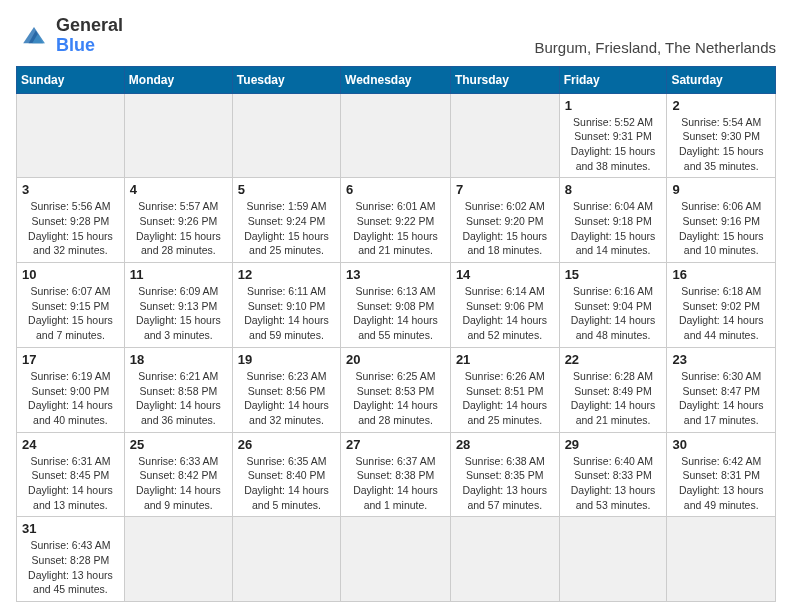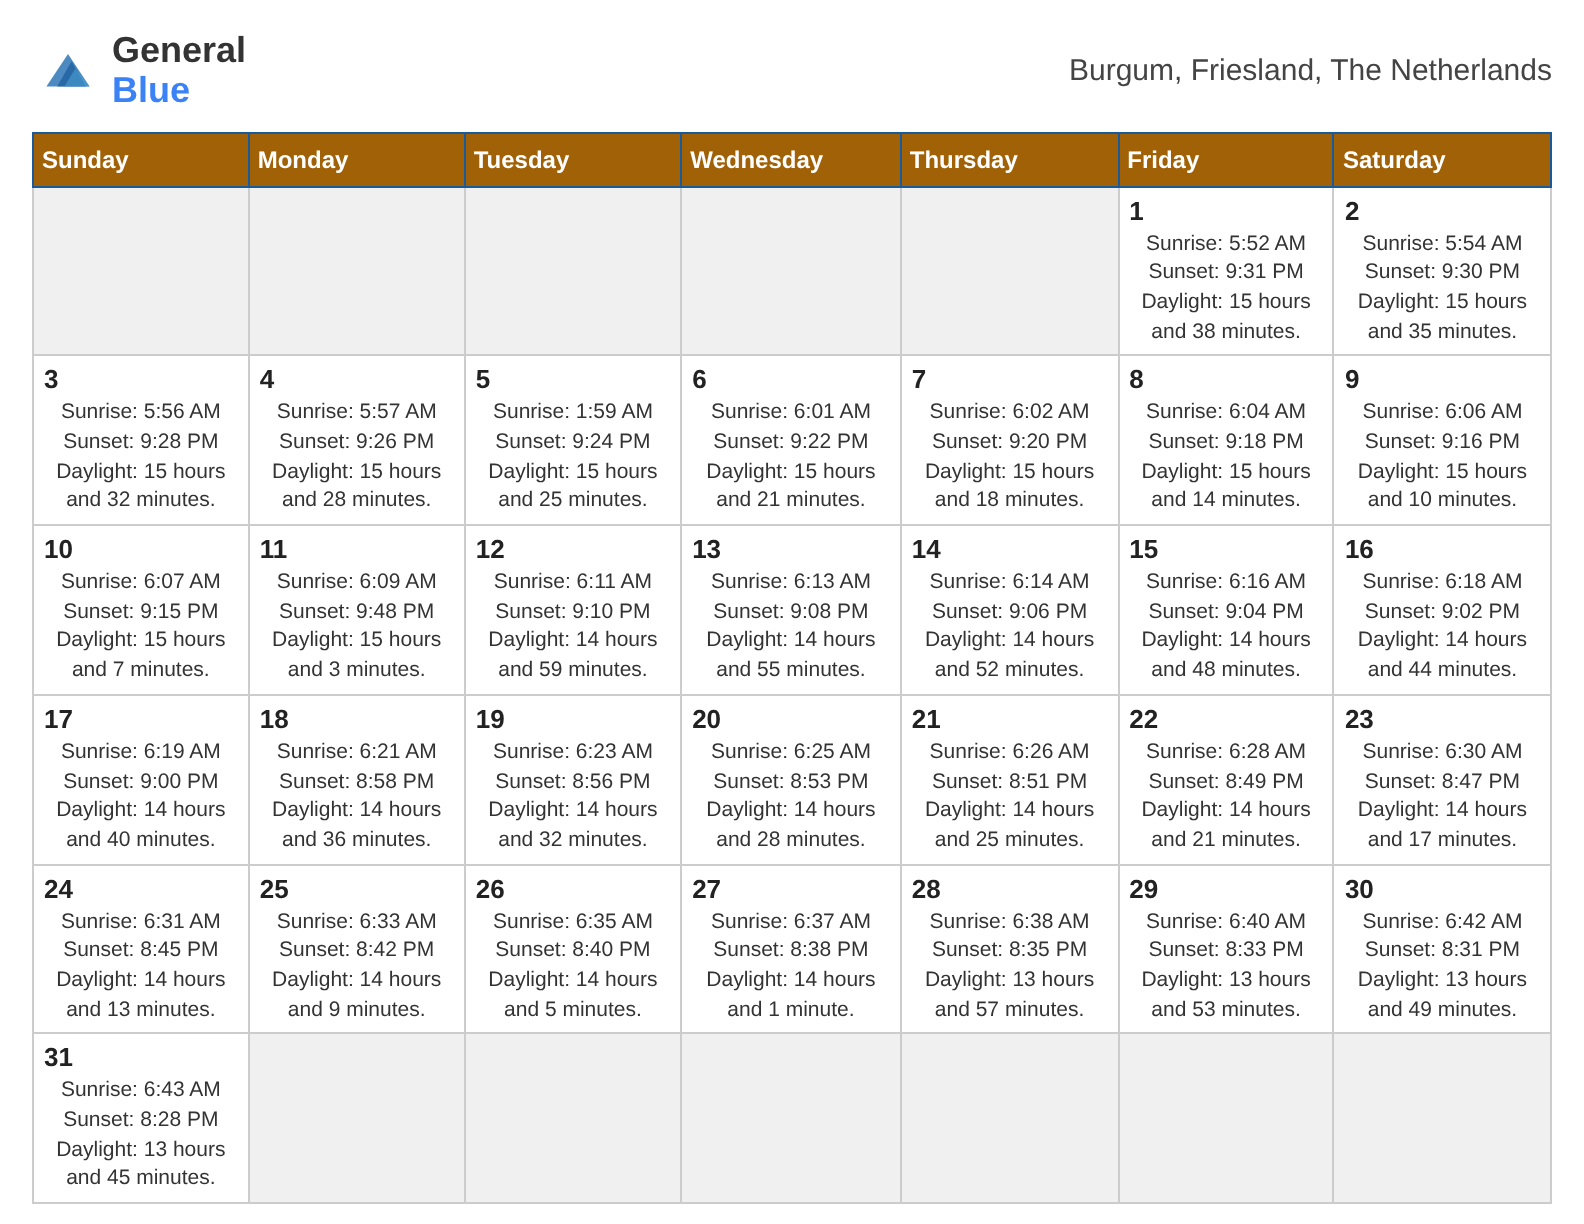--- a/index.html
+++ b/index.html
@@ -6,21 +6,21 @@
     body {
       font-family: Arial, sans-serif;
       background: #fff;
       width: 792px;
       min-height: 612px;
       padding: 16px;
     }
     .header-area {
       display: flex;
       justify-content: space-between;
-      align-items: center;
+      align-items: flex-end;
       margin-bottom: 10px;
     }
     .logo {
       display: flex;
       align-items: center;
       gap: 4px;
     }
     .logo-text {
       font-size: 18px;
       font-weight: bold;
@@ -43,21 +43,21 @@
     .subtitle {
       font-size: 15px;
       color: #444;
     }
     .calendar {
       width: 100%;
       border-collapse: collapse;
       font-size: 11px;
     }
     .calendar th {
-      background: #a16207;
+      background: #0369a1;
       color: #fff;
       padding: 6px 4px;
       text-align: left;
       font-size: 12px;
       border: 1px solid #1a5a9a;
     }
     .calendar td {
       border: 1px solid #ccc;
       vertical-align: top;
       padding: 4px 5px;
@@ -183,21 +183,21 @@
       <tr>
         <td>
           <span class="day-number">10</span>
           <div class="day-info">Sunrise: 6:07 AM
 Sunset: 9:15 PM
 Daylight: 15 hours and 7 minutes.</div>
         </td>
         <td>
           <span class="day-number">11</span>
           <div class="day-info">Sunrise: 6:09 AM
-Sunset: 9:48 PM
+Sunset: 9:13 PM
 Daylight: 15 hours and 3 minutes.</div>
         </td>
         <td>
           <span class="day-number">12</span>
           <div class="day-info">Sunrise: 6:11 AM
 Sunset: 9:10 PM
 Daylight: 14 hours and 59 minutes.</div>
         </td>
         <td>
           <span class="day-number">13</span>

